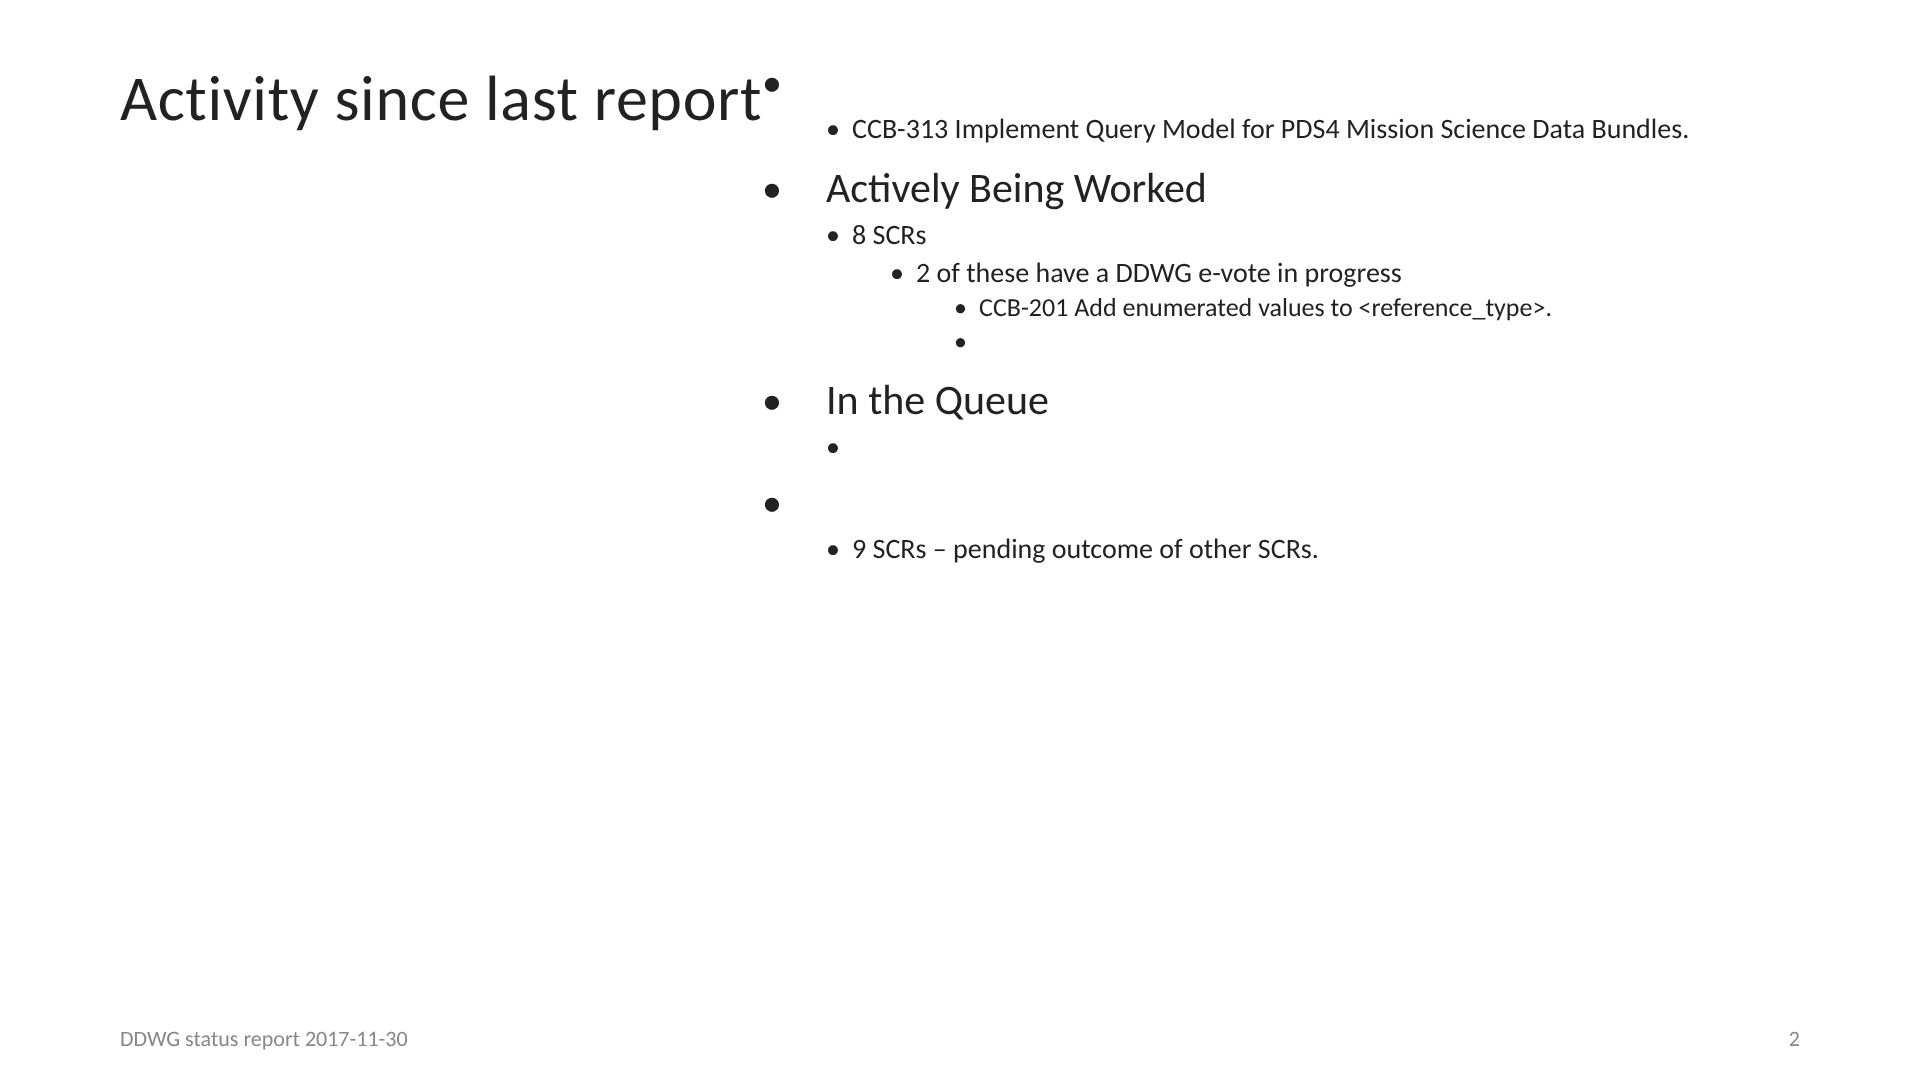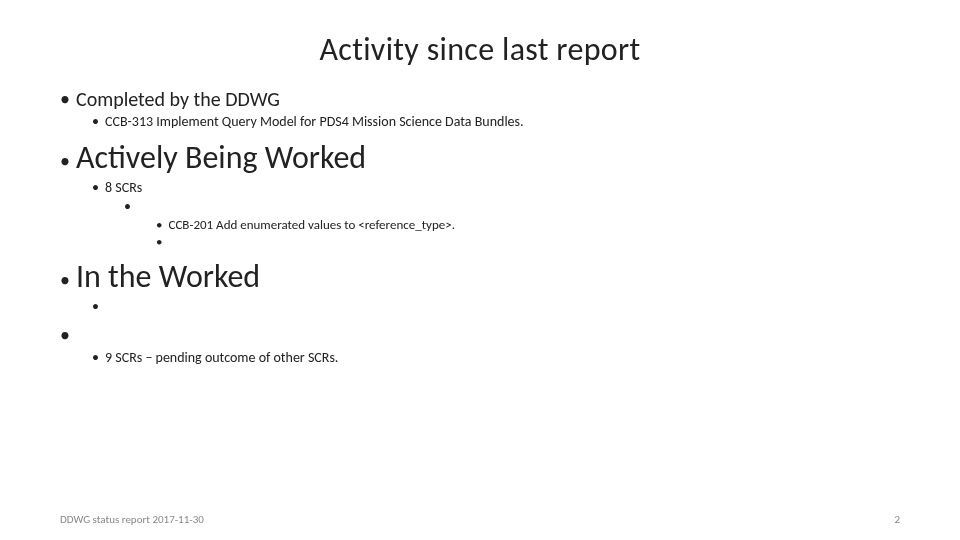--- a/index.html
+++ b/index.html
@@ -16,21 +16,21 @@
       color: #222222;
       overflow: hidden;
       position: relative;
     }
 
     .slide-container {
       width: 960px;
       height: 461px;
       padding: 30px 60px 30px 60px;
       display: flex;
-      flex-direction: column;
+      flex-direction: row;
     }
 
     .slide-title {
       text-align: center;
       font-size: 32px;
       font-weight: 400;
       color: #222;
       margin-bottom: 18px;
       letter-spacing: 0.01em;
     }
@@ -100,22 +100,23 @@
       align-items: baseline;
       gap: 6px;
     }
 
     .bullet-l4-dot {
       font-size: 13px;
       color: #222;
     }
 
     .section-heading-large {
-      font-size: 32px;
+      font-size: 21px;
       font-weight: 400;
+      margin-left: 16px;
     }
 
     .footer {
       position: absolute;
       bottom: 14px;
       left: 60px;
       right: 60px;
       display: flex;
       justify-content: space-between;
       align-items: center;
@@ -128,53 +129,53 @@
 <body>
 
 <div class="slide-container">
   <h1 class="slide-title">Activity since last report</h1>
 
   <div class="content-area">
 
     <div class="section-item">
       <div class="bullet-l1">
         <span class="bullet-l1-dot">•</span>
-        <span>Completed by the DDWG</span>
       </div>
       <div class="bullet-l2">
         <span class="bullet-l2-dot">•</span>
         <span>CCB-313 Implement Query Model for PDS4 Mission Science Data Bundles.</span>
       </div>
     </div>
 
     <div class="section-item">
       <div class="bullet-l1">
         <span class="bullet-l1-dot">•</span>
         <span class="section-heading-large">Actively Being Worked</span>
       </div>
       <div class="bullet-l2">
         <span class="bullet-l2-dot">•</span>
         <span>8 SCRs</span>
       </div>
       <div class="bullet-l3">
         <span class="bullet-l3-dot">•</span>
+        <span>2 of these have a DDWG e-vote in progress</span>
       </div>
       <div class="bullet-l4">
         <span class="bullet-l4-dot">•</span>
         <span>CCB-201 Add enumerated values to &lt;reference_type&gt;.</span>
       </div>
       <div class="bullet-l4">
         <span class="bullet-l4-dot">•</span>
       </div>
     </div>
 
     <div class="section-item">
       <div class="bullet-l1">
         <span class="bullet-l1-dot">•</span>
-        <span class="section-heading-large">In the Worked</span>
+        <span class="section-heading-large">In the Queue</span>
       </div>
       <div class="bullet-l2">
         <span class="bullet-l2-dot">•</span>
       </div>
     </div>
 
     <div class="section-item">
       <div class="bullet-l1">
         <span class="bullet-l1-dot">•</span>
       </div>

